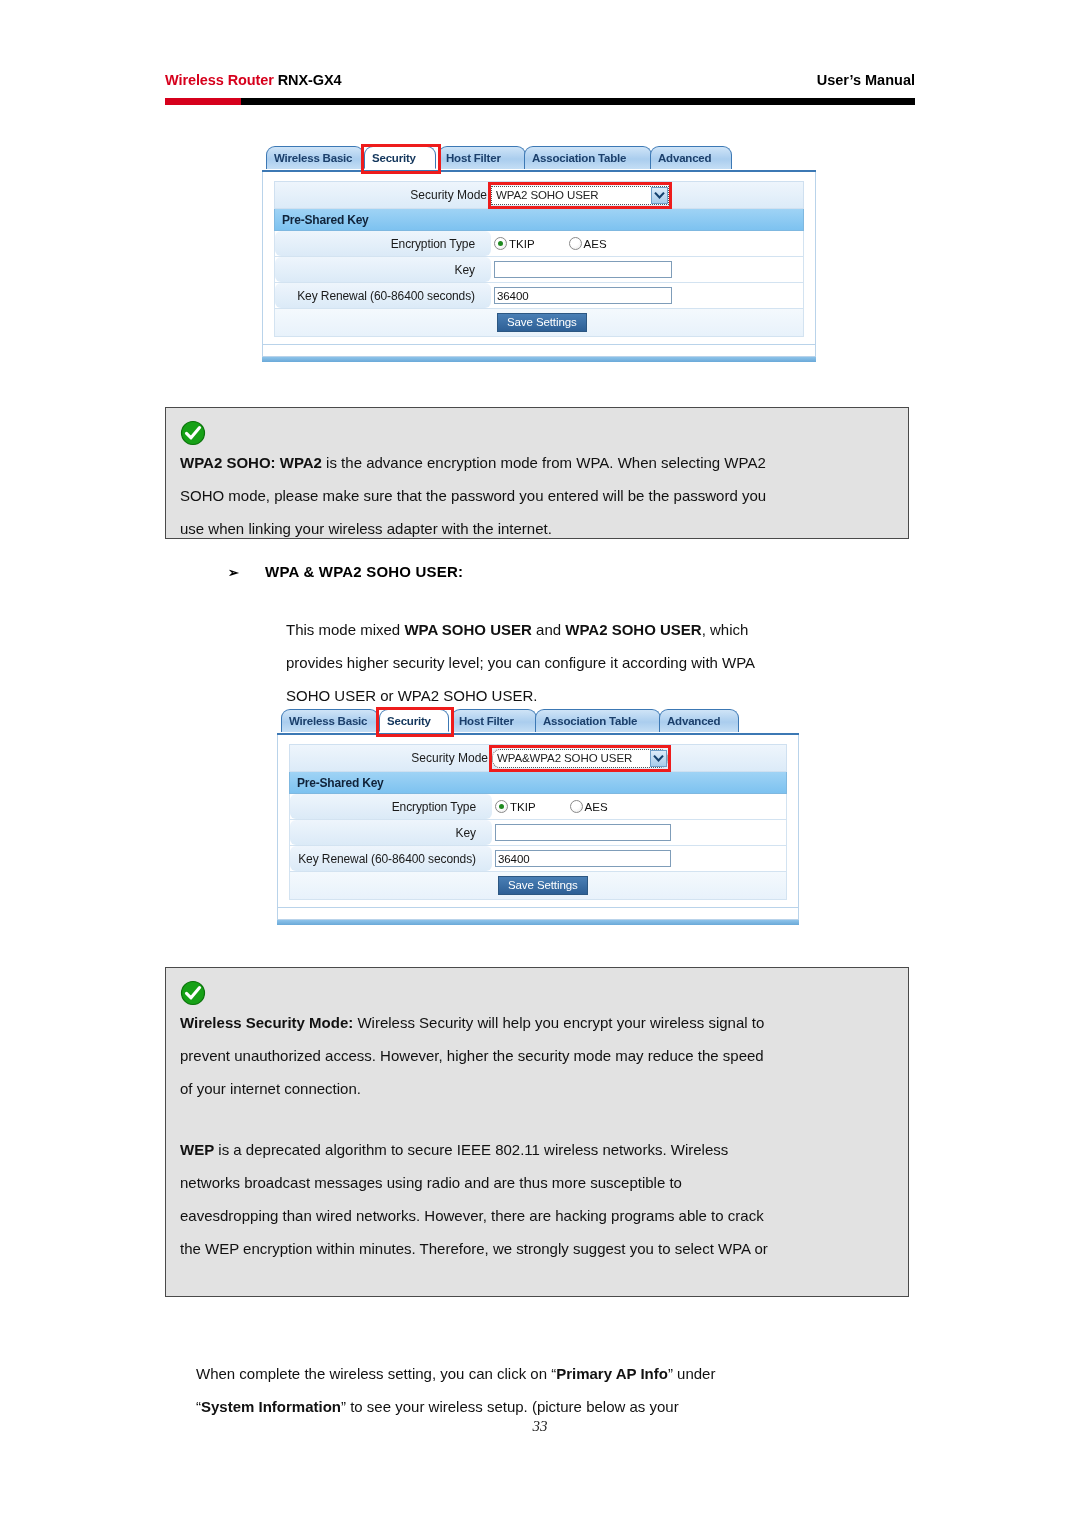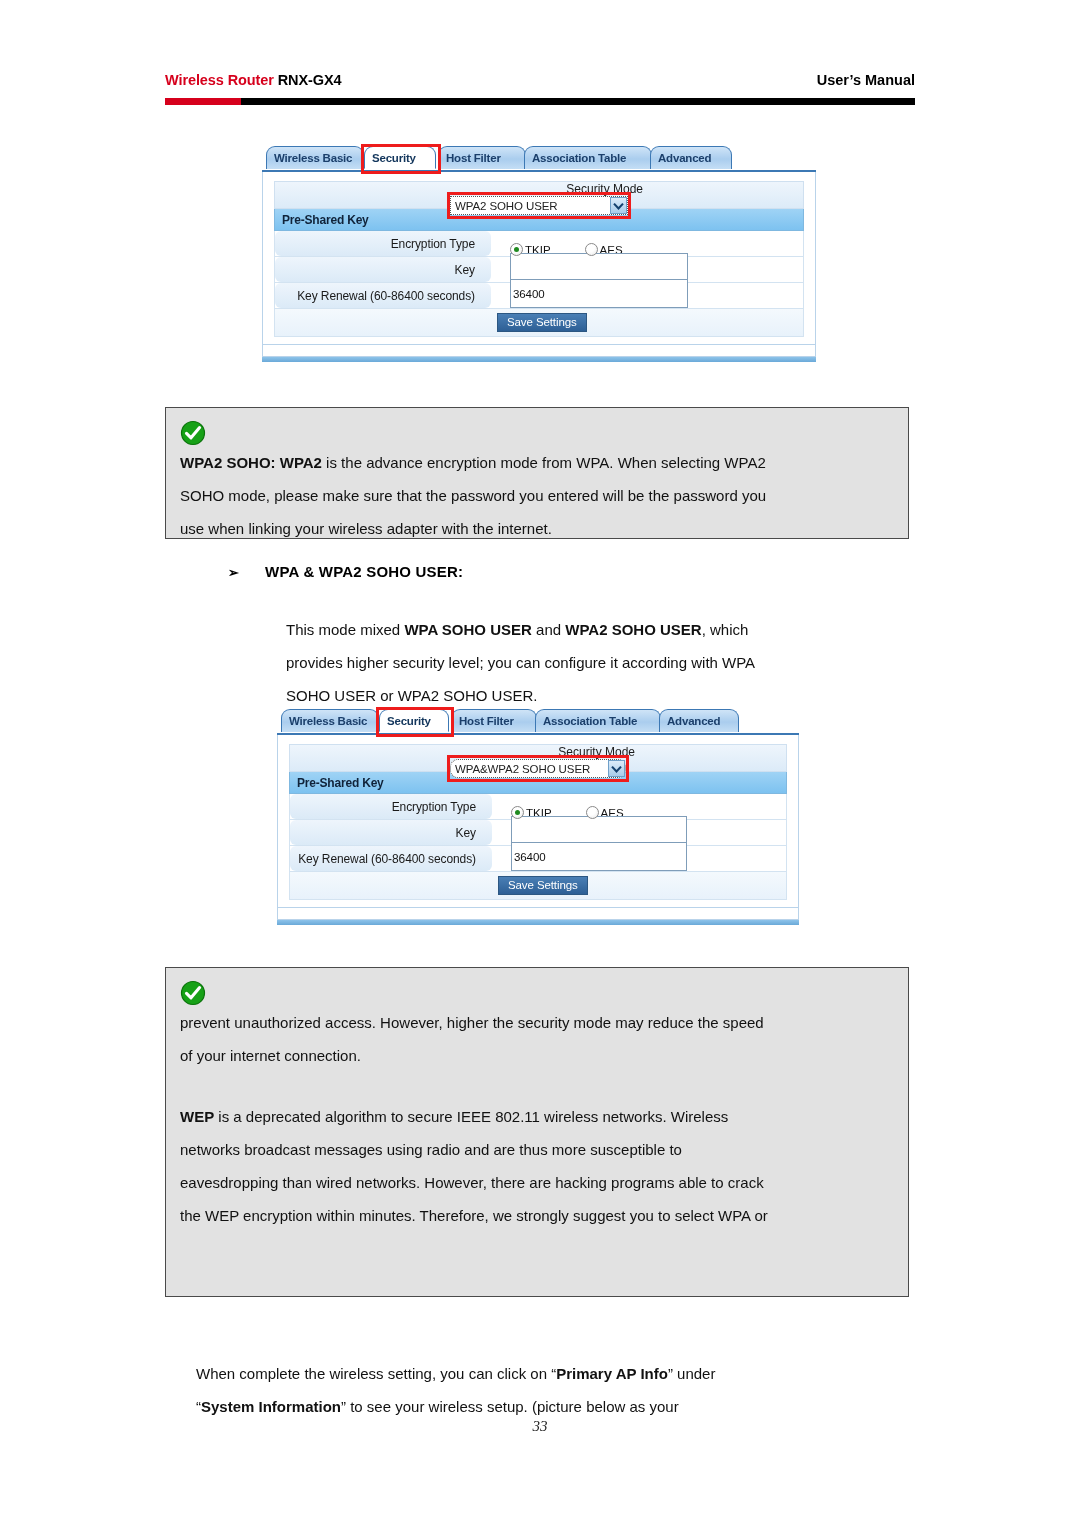--- a/index.html
+++ b/index.html
@@ -98,21 +98,20 @@
     border-top: none;
     background: #ffffff;
     padding: 9px 11px 7px 11px;
   }
   .sec-row {
     display: flex;
     align-items: center;
     height: 28px;
     background: linear-gradient(180deg,#eef5fc 0%, #dcebf8 100%);
     border: 1px solid #cfe0f0;
-    flex-direction: column;
   }
   .sec-label {
     text-align: right;
     padding-right: 4px;
     font-size: 12px;
     color: #1a1a1a;
     white-space: nowrap;
   }
   .select-wrap {
     position: relative;
@@ -175,22 +174,22 @@
     font-size: 12px;
     color: #1a1a1a;
     white-space: nowrap;
     letter-spacing: -0.1px;
     border-radius: 6px;
   }
   .grid-field {
     flex: 1;
     height: 100%;
     display: flex;
-    align-items: flex-end;
-    padding-left: 19px;
+    align-items: center;
+    padding-left: 3px;
     background: #ffffff;
   }
   .radio-opt {
     display: inline-flex;
     align-items: flex-end;
     margin-right: 34px;
   }
   .radio-dot {
     width: 13px; height: 13px;
     border-radius: 50%;
@@ -203,21 +202,21 @@
     content: "";
     position: absolute;
     left: 3px; top: 3px;
     width: 5px; height: 5px;
     border-radius: 50%;
     background: #1f8a1f;
   }
   .radio-text { font-size: 11.5px; color: #111; line-height: 11px; }
 
   .txt-input {
-    height: 29px;
+    height: 17px;
     border: 1px solid #7f9db9;
     background: #ffffff;
     font-size: 11.5px;
     color: #111;
     display: flex;
     align-items: center;
     padding-left: 2px;
     letter-spacing: -0.1px;
   }
   .btn-row {
@@ -462,20 +461,23 @@
   <div class="panel-foot"></div>
   <div class="panel-bottombar"></div>
 </div>
 
 <div class="note" style="left:165px; top:967px; width:744px; height:330px;">
   <svg class="check-icon" viewBox="0 0 26 26">
     <circle cx="13" cy="13" r="11.5" fill="#17a117"></circle>
     <circle cx="13" cy="13" r="11.5" fill="none" stroke="#0b730b" stroke-width="1.2"></circle>
     <path d="M6.5 13.4 L11 17.8 L19.6 7.6" fill="none" stroke="#ffffff" stroke-width="3.1" stroke-linecap="round" stroke-linejoin="round"></path>
   </svg>
+  <p>
+    <b>Wireless Security Mode:</b><span> Wireless Security will help you encrypt your wireless signal to</span>
+  </p>
   <p>prevent unauthorized access. However, higher the security mode may reduce the speed</p>
   <p>of your internet connection.</p>
   <p class="gap">
     <b>WEP</b><span> is a deprecated algorithm to secure IEEE 802.11 wireless networks. Wireless</span>
   </p>
   <p>networks broadcast messages using radio and are thus more susceptible to</p>
   <p>eavesdropping than wired networks. However, there are hacking programs able to crack</p>
   <p>the WEP encryption within minutes. Therefore, we strongly suggest you to select WPA or</p>
 </div>
 

